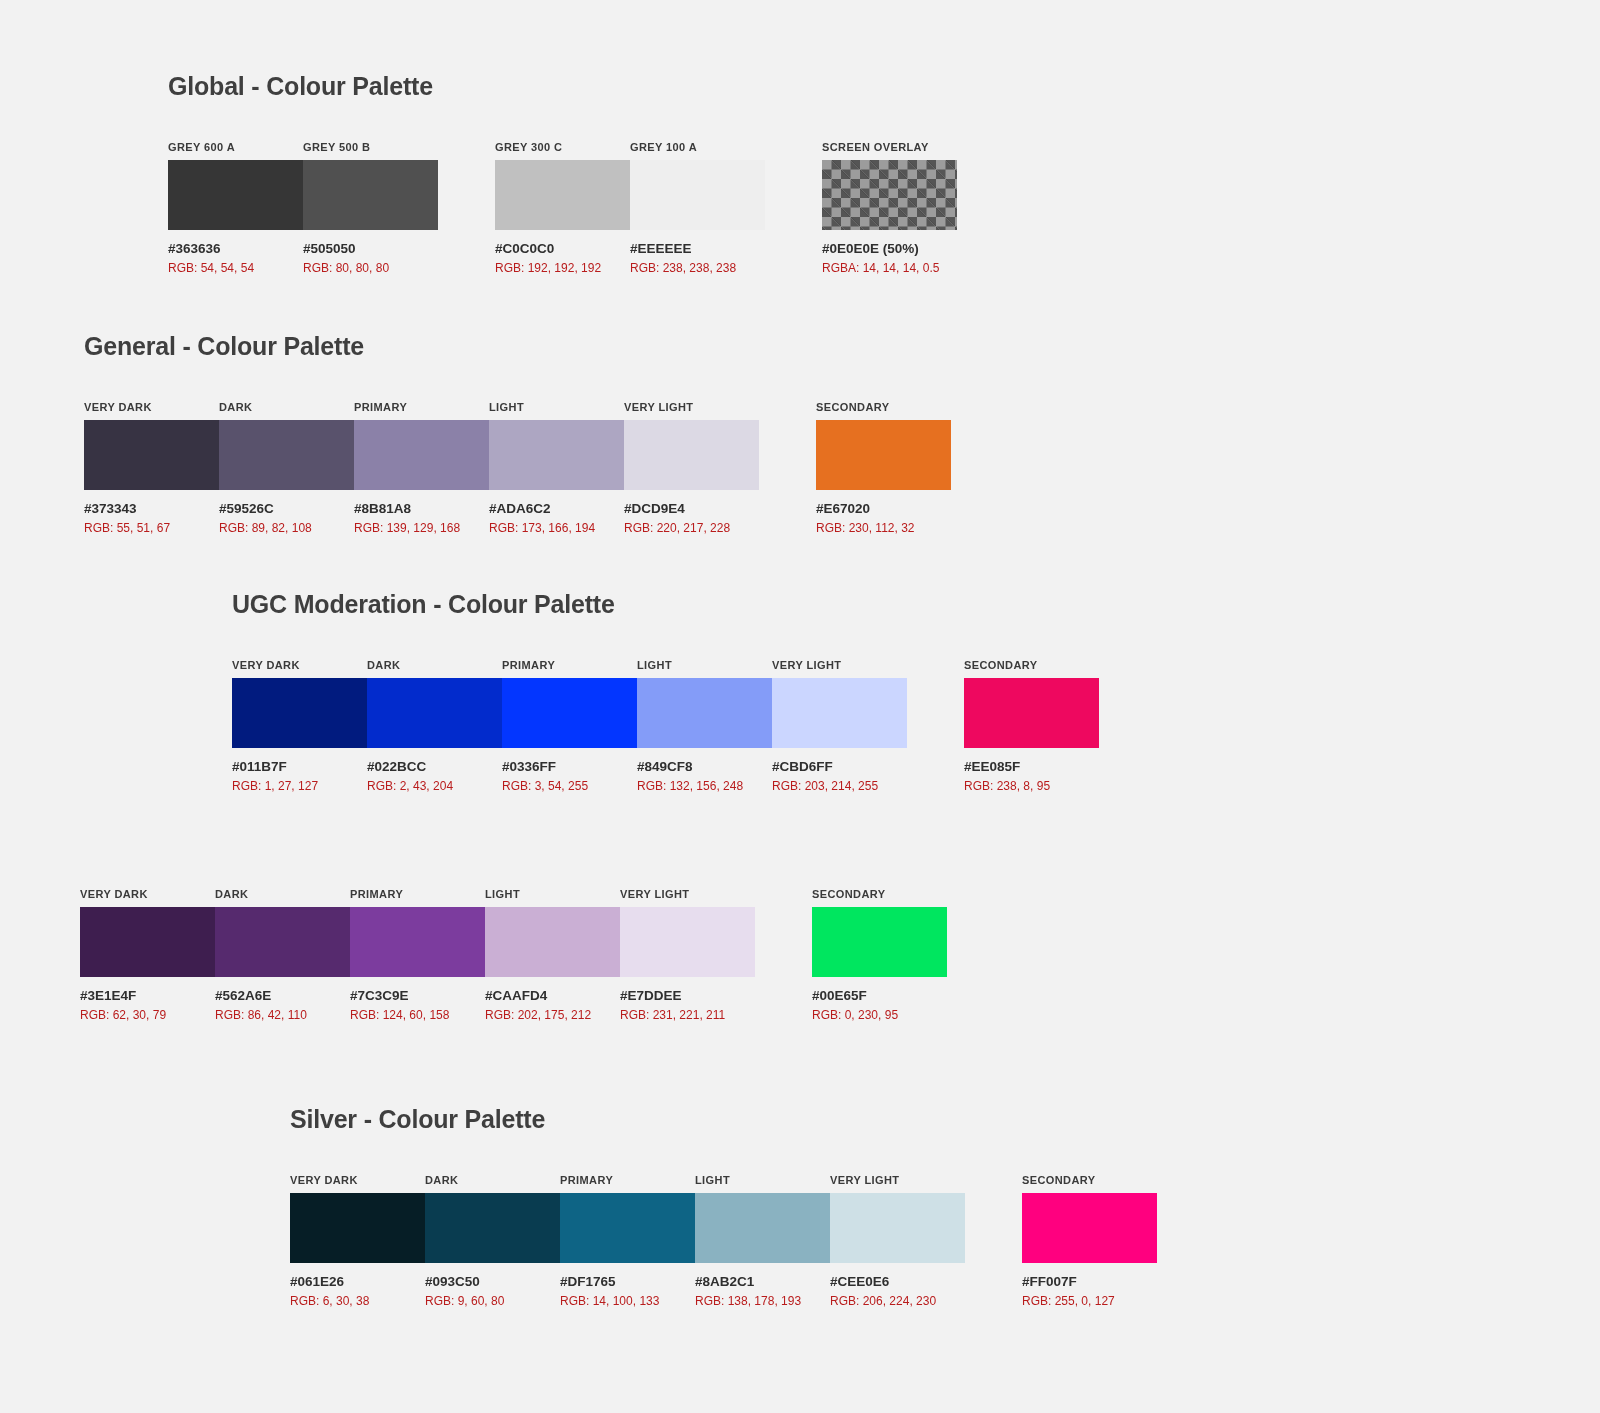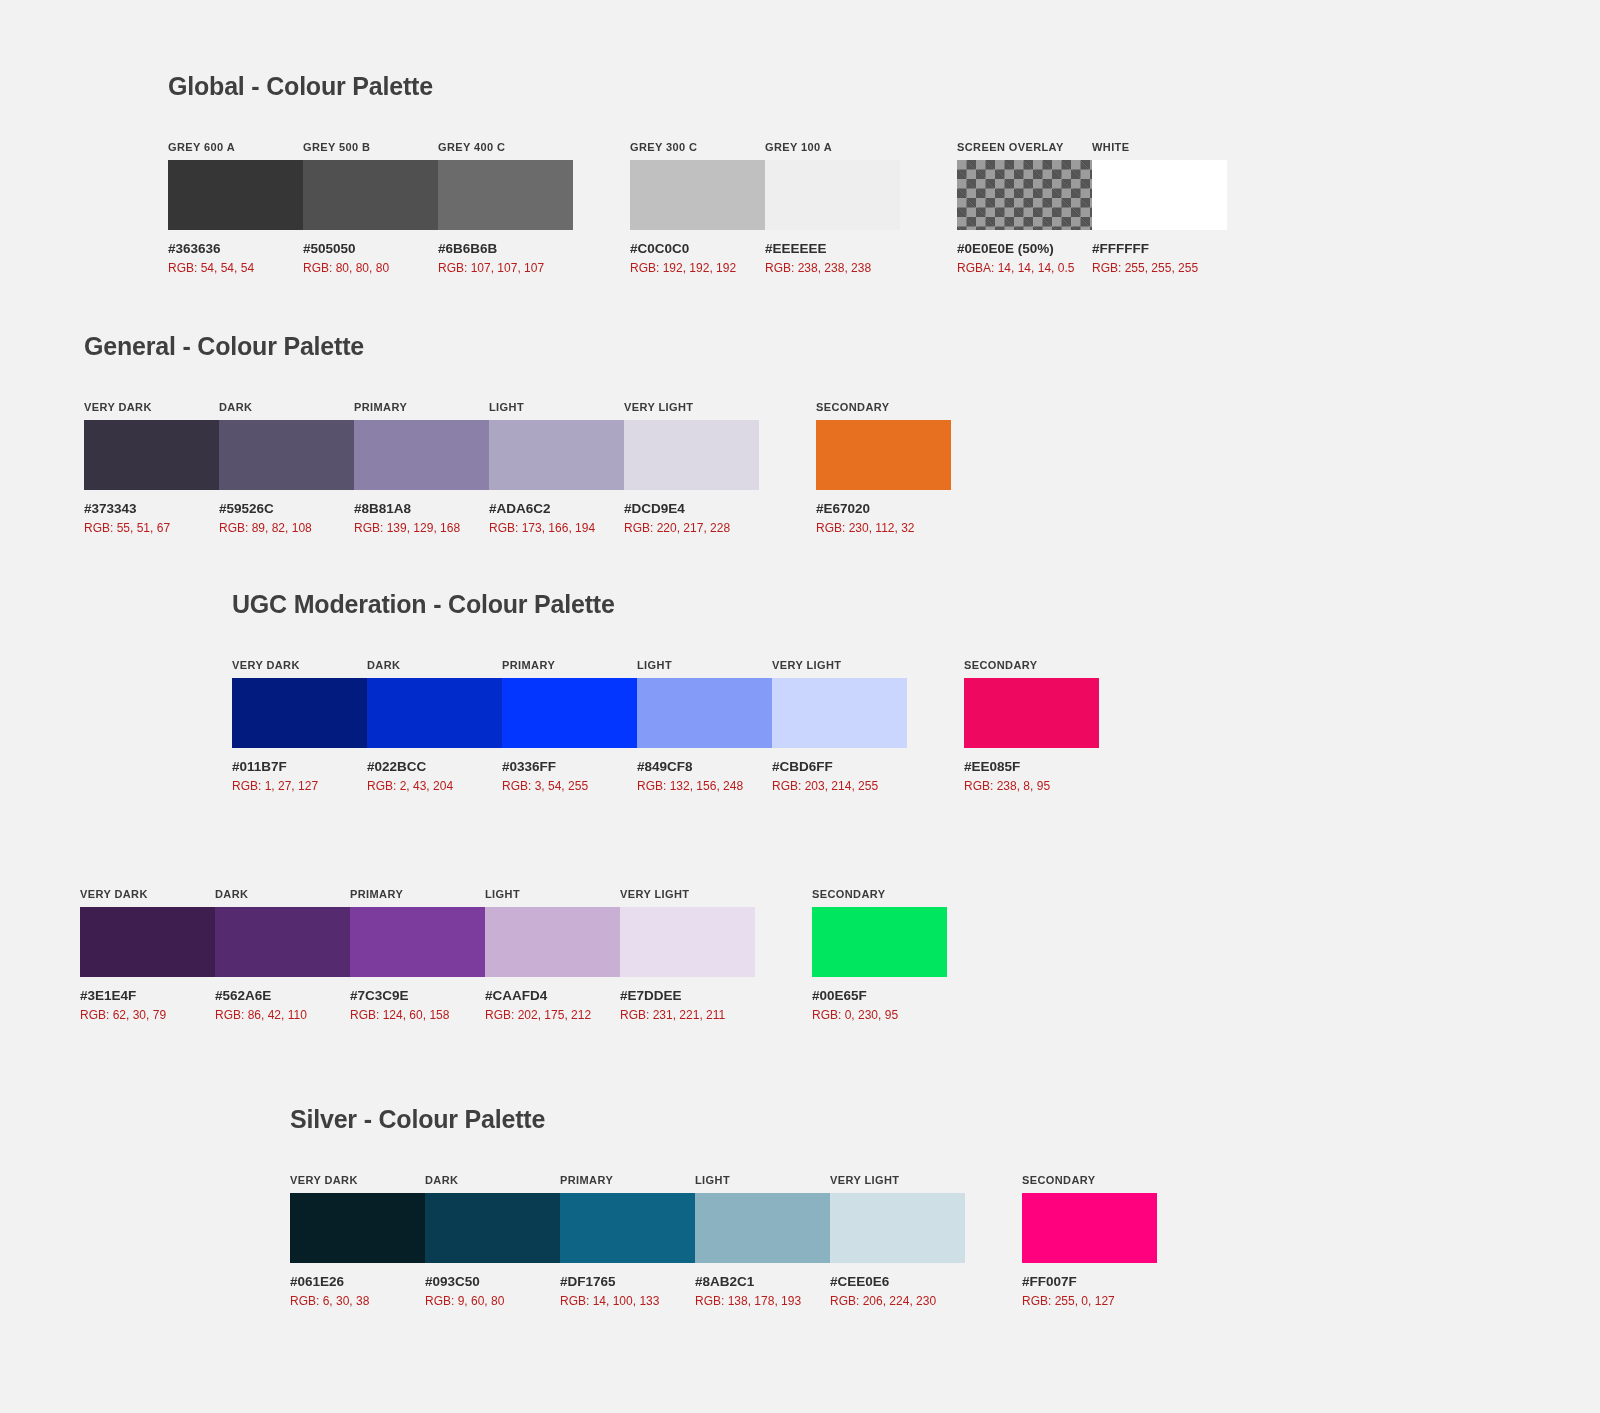--- a/index.html
+++ b/index.html
@@ -92,26 +92,20 @@
             <div class="sw-chip" style="background: rgb(54, 54, 54);"></div>
             <div class="sw-hex">#363636</div>
             <div class="sw-rgb">RGB: 54, 54, 54</div>
           </div>
           <div class="swatch-cell">
             <div class="sw-label">GREY 500 B</div>
             <div class="sw-chip" style="background: rgb(80, 80, 80);"></div>
             <div class="sw-hex">#505050</div>
             <div class="sw-rgb">RGB: 80, 80, 80</div>
           </div>
-          <div class="swatch-cell">
-            <div class="sw-label">GREY 400 C</div>
-            <div class="sw-chip" style="background: rgb(107, 107, 107);"></div>
-            <div class="sw-hex">#6B6B6B</div>
-            <div class="sw-rgb">RGB: 107, 107, 107</div>
-          </div>
         </div>
         <div class="group">
           <div class="swatch-cell">
             <div class="sw-label">GREY 300 C</div>
             <div class="sw-chip" style="background: rgb(192, 192, 192);"></div>
             <div class="sw-hex">#C0C0C0</div>
             <div class="sw-rgb">RGB: 192, 192, 192</div>
           </div>
           <div class="swatch-cell">
             <div class="sw-label">GREY 100 A</div>
@@ -120,26 +114,20 @@
             <div class="sw-rgb">RGB: 238, 238, 238</div>
           </div>
         </div>
         <div class="group">
           <div class="swatch-cell">
             <div class="sw-label">SCREEN OVERLAY</div>
             <div class="sw-chip checker"></div>
             <div class="sw-hex">#0E0E0E (50%)</div>
             <div class="sw-rgb">RGBA: 14, 14, 14, 0.5</div>
           </div>
-          <div class="swatch-cell">
-            <div class="sw-label">WHITE</div>
-            <div class="sw-chip" style="background: rgb(255, 255, 255);"></div>
-            <div class="sw-hex">#FFFFFF</div>
-            <div class="sw-rgb">RGB: 255, 255, 255</div>
-          </div>
         </div>
       </div>
     </div>
     <div class="section" style="left: 84px; top: 332px;">
       <h2 class="section-title">General - Colour Palette</h2>
       <div class="rows" style="margin-top: 40px;">
         <div class="group">
           <div class="swatch-cell">
             <div class="sw-label">VERY DARK</div>
             <div class="sw-chip" style="background: rgb(55, 51, 67);"></div>

